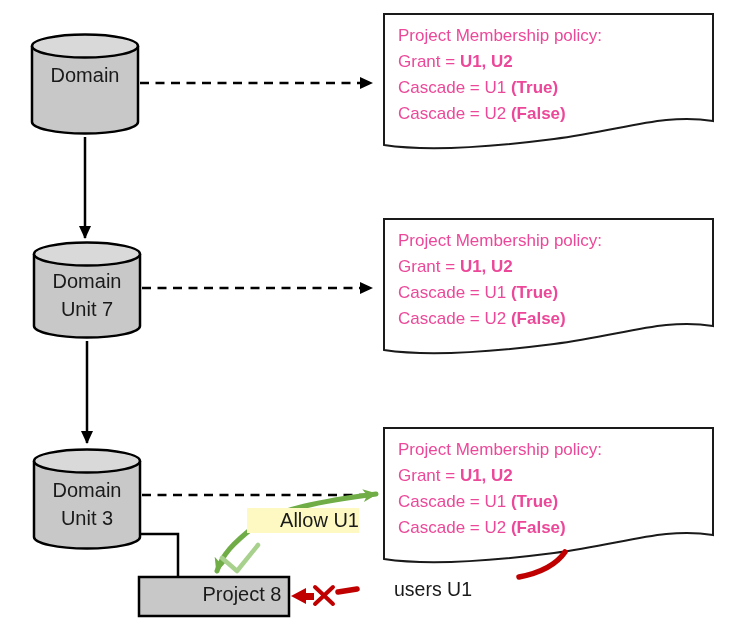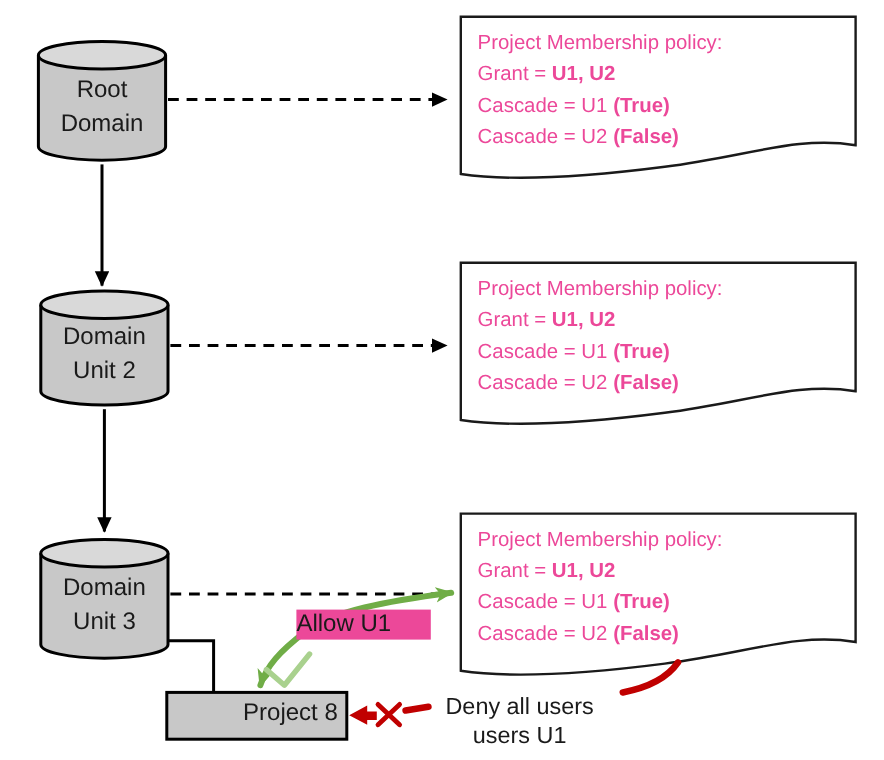--- a/index.html
+++ b/index.html
@@ -47,23 +47,23 @@
     position: absolute;
     left: 139px; top: 583px; width: 150px;
     text-align: center;
     font-size: 20px;
     color: #1a1a1a;
     margin-left: 28px;
   }
   .allow-label {
     position: absolute;
     left: 247px; top: 508px; width: 112px;
-    text-align: left;
+    text-align: right;
     font-size: 20px;
-    background: #ec4899;
+    background: #fef9c3;
     color: #1a1a1a;
     padding: 1px 0;
   }
   .deny-label {
     position: absolute;
     left: 352px; top: 577px; width: 162px;
     text-align: center;
     font-size: 19.5px;
     line-height: 24px;
     color: #1a1a1a;
@@ -132,26 +132,25 @@
       <line x1="333" y1="587" x2="315" y2="604" class="red-thin"></line>
     </g>
     <path d="M291,596 L306,588 L306,593 L314,593 L314,600 L306,600 L306,604 Z" class="red-fill"></path>
   </svg>
 
   <svg width="737" height="633" viewBox="0 0 737 633" style="pointer-events:none">
     <path d="M222,558 L237,571 L258,545" class="check-line"></path>
   </svg>
 
   <div class="node-label" style="left:30px; top:61px; width:110px">
-    <div>Root</div>
     <div>Domain</div>
   </div>
   <div class="node-label" style="left:32px; top:267px; width:110px">
     <div>Domain</div>
-    <div>Unit 2</div>
+    <div>Unit 7</div>
   </div>
   <div class="node-label" style="left:32px; top:476px; width:110px">
     <div>Domain</div>
     <div>Unit 3</div>
   </div>
 
   <div class="doc-text" style="left:398px; top:23px">
     <div>Project Membership policy:</div>
     <div><span>Grant = </span><b>U1, U2</b></div>
     <div><span>Cascade = U1 </span><b>(True)</b></div>
@@ -166,17 +165,16 @@
   <div class="doc-text" style="left:398px; top:437px">
     <div>Project Membership policy:</div>
     <div><span>Grant = </span><b>U1, U2</b></div>
     <div><span>Cascade = U1 </span><b>(True)</b></div>
     <div><span>Cascade = U2 </span><b>(False)</b></div>
   </div>
 
   <div class="allow-label">Allow U1</div>
   <div class="proj-label">Project 8</div>
   <div class="deny-label">
-    <div>Deny all users</div>
     <div>users U1</div>
   </div>
 
 </div>
 
 </body></html>

